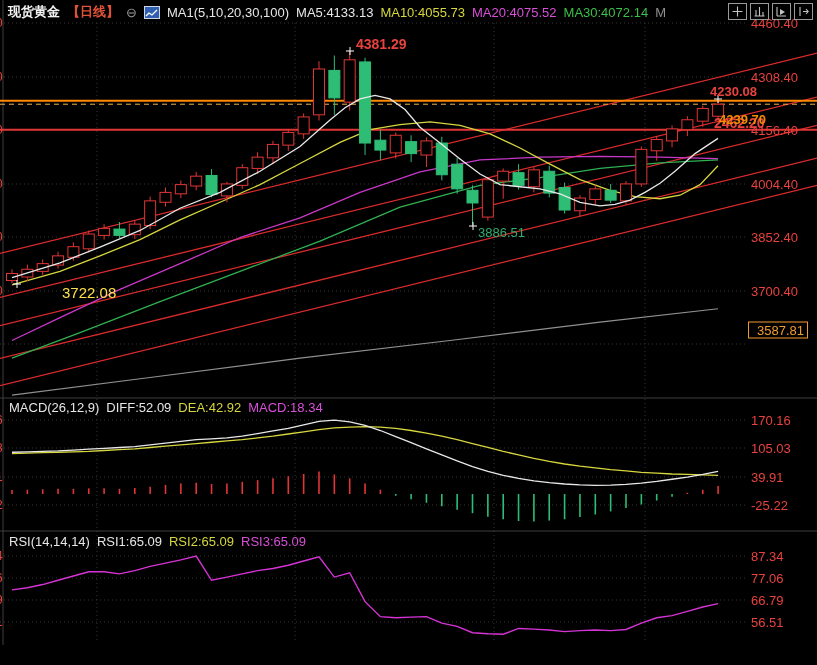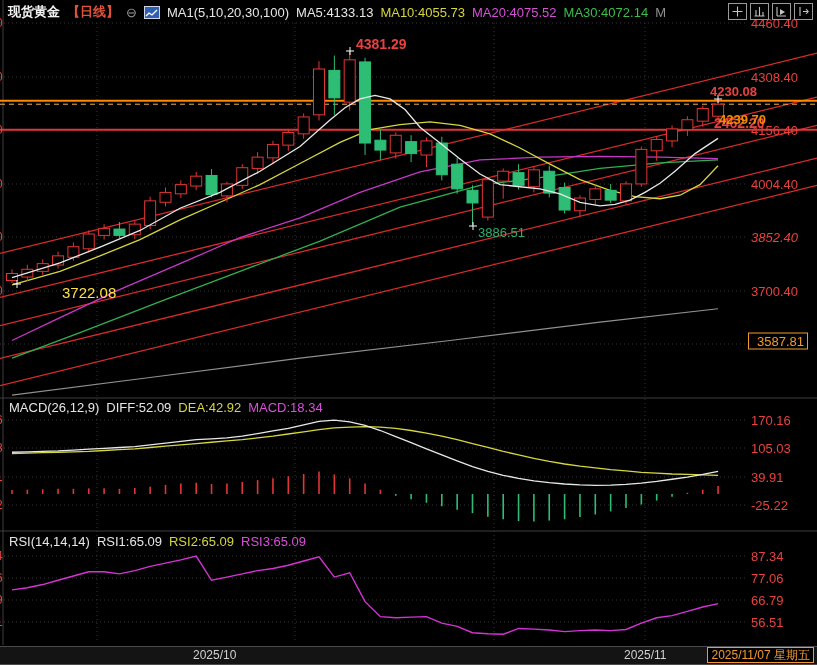--- a/index.html
+++ b/index.html
@@ -275,31 +275,31 @@
     <span class="c-w">RSI1:65.09</span>
     <span class="c-y">RSI2:65.09</span>
     <span class="c-m">RSI3:65.09</span>
   </div>
 
   <div id="labels">
       <div class="axlbl" style="top: 23px;">4460.40</div>
       <div class="axlbl" style="top: 77px;">4308.40</div>
       <div class="axlbl" style="top: 130px;">4156.40</div>
       <div class="axlbl" style="top: 184px;">4004.40</div>
-      <div class="axlbl" style="top: 237px; font-style: italic;">3852.40</div>
+      <div class="axlbl" style="top: 237px;">3852.40</div>
       <div class="axlbl" style="top: 291px;">3700.40</div>
       <div class="axlbl" style="top: 420px;">170.16</div>
       <div class="axlbl" style="top: 448px;">105.03</div>
       <div class="axlbl" style="top: 477px;">39.91</div>
       <div class="axlbl" style="top: 505px;">-25.22</div>
       <div class="axlbl" style="top: 556px;">87.34</div>
       <div class="axlbl" style="top: 578px;">77.06</div>
       <div class="axlbl" style="top: 600px;">66.79</div>
       <div class="axlbl" style="top: 622px;">56.51</div>
-      <div class="axlbl axhl" style="top: 341px; padding-left: 8px;">3587.81</div>
+      <div class="axlbl axhl" style="top: 330px; padding-left: 8px;">3587.81</div>
       <div class="annlbl" style="left: 356px; top: 36px; color: rgb(232, 66, 62); font-size: 14px; font-weight: bold;">4381.29</div>
       <div class="annlbl" style="left: 62px; top: 284px; color: #fde047; font-size: 15px; font-weight: normal;">3722.08</div>
       <div class="annlbl" style="left: 478px; top: 225px; color: rgb(47, 174, 110); font-size: 13px; font-weight: normal;">3886.51</div>
       <div class="annlbl" style="left: 714px; top: 115px; color: rgb(232, 66, 62); font-size: 14px; font-weight: bold;">2462.20</div>
       <div class="annlbl" style="left: 710px; top: 84px; color: rgb(232, 66, 62); font-size: 13px; font-weight: bold;">4230.08</div>
       <div class="annlbl" style="left: 719px; top: 84px; color: rgb(240, 140, 0); font-size: 13px; font-weight: bold; margin-top: 28px;">4239.70</div>
       <div class="clipd" style="top: 23px; color: rgb(232, 66, 62);">0</div>
       <div class="clipd" style="top: 77px; color: rgb(232, 66, 62);">0</div>
       <div class="clipd" style="top: 130px; color: rgb(232, 66, 62);">0</div>
       <div class="clipd" style="top: 184px; color: rgb(232, 66, 62);">0</div>
@@ -308,20 +308,15 @@
       <div class="clipd" style="top: 420px; color: rgb(232, 66, 62);">6</div>
       <div class="clipd" style="top: 448px; color: rgb(232, 66, 62);">3</div>
       <div class="clipd" style="top: 477px; color: rgb(232, 66, 62);">1</div>
       <div class="clipd" style="top: 505px; color: rgb(232, 66, 62);">2</div>
       <div class="clipd" style="top: 556px; color: rgb(232, 66, 62);">4</div>
       <div class="clipd" style="top: 578px; color: rgb(232, 66, 62);">6</div>
       <div class="clipd" style="top: 600px; color: rgb(232, 66, 62);">9</div>
       <div class="clipd" style="top: 622px; color: rgb(232, 66, 62);">1</div>
     </div>
 
-  <div id="datebar">
-    <span class="datelbl" style="left:193px">2025/10</span>
-    <span class="datelbl" style="left:624px">2025/11</span>
-    <span id="datehl">2025/11/07 星期五</span>
-  </div>
 
 
 </div>
 
 </body></html>

